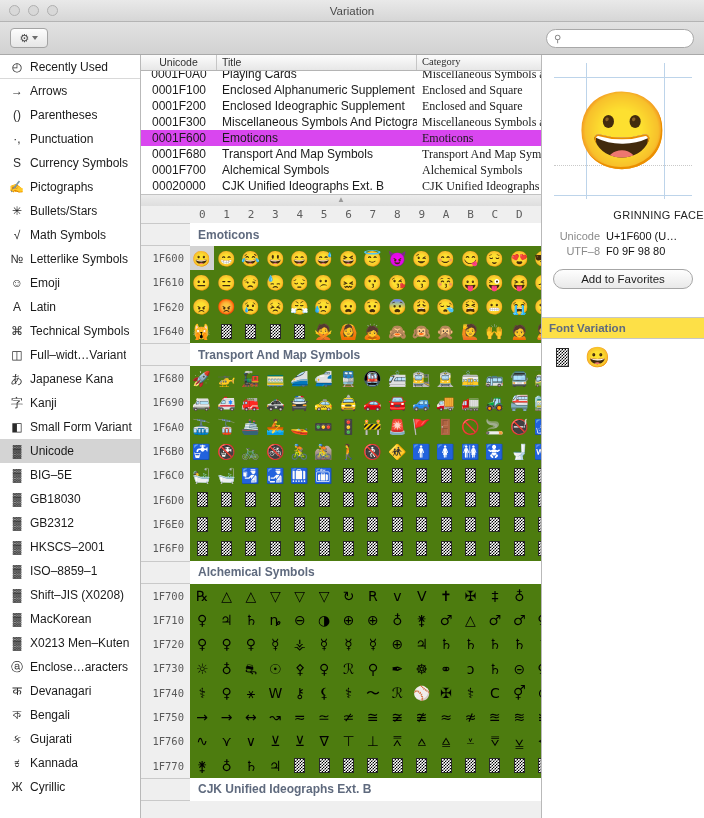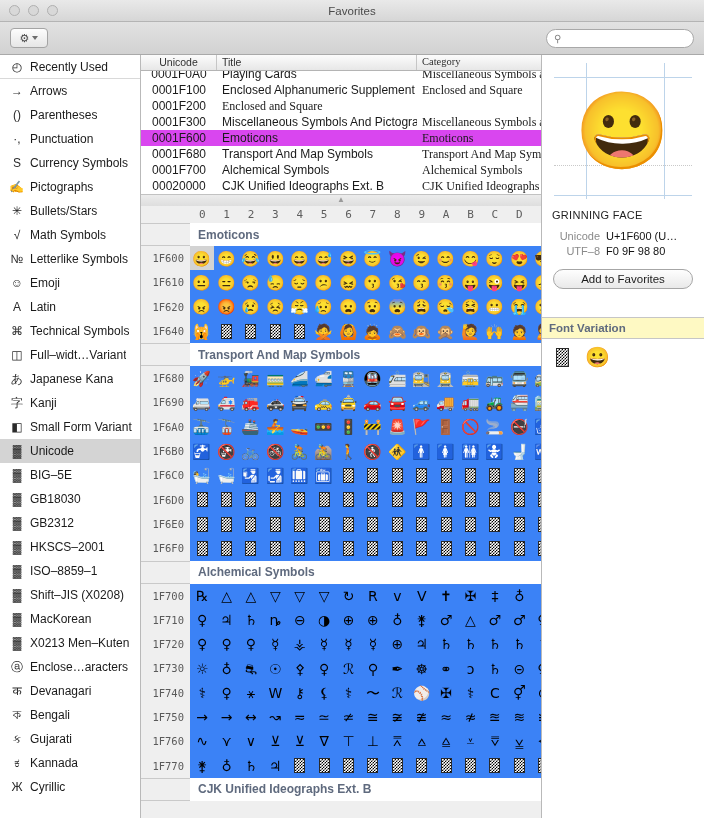--- a/index.html
+++ b/index.html
@@ -171,21 +171,21 @@
     background: #efefef;
     border-top: 1px solid #c9c9c9;
     border-bottom: 1px solid #c9c9c9;
   }
   .sect-head .pad { width: 49px; flex: 0 0 49px; background:#efefef; }
   .sect-head .lbl {
     flex: 1 1 auto; background: #ffffff; height: 23px;
     display: flex; align-items: center; padding-left: 8px;
     font-size: 12px; font-weight: bold; color: #5f6a7e;
   }
-  .grow { display: flex; height: 24.3px; background: #3b82f6; }
+  .grow { display: flex; height: 24.3px; background: #4d7c0f; }
   .rowlbl {
     width: 49px; flex: 0 0 49px;
     background: #efefef;
     text-align: right; padding-right: 6px;
     font-size: 10.5px; color: #5a5a5a;
     font-family: "DejaVu Sans Mono", monospace;
     line-height: 24.3px;
   }
   .cell {
     width: 24.4px; flex: 0 0 24.4px;
@@ -220,21 +220,21 @@
   .guide { position: absolute; background: #bdd4ea; }
   .gv { width: 1px; top: 8px; bottom: 8px; }
   .gh { height: 1px; left: 12px; right: 12px; }
   .gh.dotted {
     background: none;
     border-top: 1px dotted #c9c9c9;
     height: 0;
   }
   .big-emoji { font-size: 76px; line-height: 1; position: relative; z-index: 2; }
   .char-name {
-    text-align: left; font-size: 11px; color: #1f1f1f;
+    text-align: right; font-size: 11px; color: #1f1f1f;
     letter-spacing: .3px; margin-top: 2px; padding-left: 10px;
   }
   .info-tbl { margin-top: 9px; padding: 0 8px; }
   .info-line { display: flex; font-size: 11px; margin-bottom: 3px; }
   .info-k {
     width: 56px; flex: 0 0 56px; text-align: right;
     color: #8a8a8a; padding-right: 6px;
   }
   .info-v { color: #111; white-space: nowrap; overflow: hidden; }
   .fav-btn {
@@ -246,21 +246,21 @@
     font-size: 11.5px; color: #1c1c1c;
     font-family: "Liberation Sans", sans-serif;
     cursor: default;
   }
   .fv-head {
     margin-top: 12px;
     height: 22px; display: flex; align-items: center;
     padding-left: 7px;
     border-top: 1px solid #c6c6c6;
     border-bottom: 1px solid #c6c6c6;
-    background: #fef9c3;
+    background: #fde047;
     font-size: 11.5px; font-weight: bold; color: #5f6a7e;
   }
   .fv-row { display: flex; align-items: center; gap: 16px; padding: 8px 0 0 14px; }
   .fv-item { font-size: 20px; line-height: 1; cursor: default; }
   .fv-tofu {
     width: 13px; height: 19px;
     border: 1px solid #2a2a2a;
     background-image:
       linear-gradient(45deg,#000 25%,transparent 25%,transparent 75%,#000 75%),
       linear-gradient(45deg,#000 25%,transparent 25%,transparent 75%,#000 75%);
@@ -278,21 +278,21 @@
 <body>
 
 <div id="window">
 
   <div class="titlebar">
     <div class="traffic">
       <span class="tl"></span>
       <span class="tl"></span>
       <span class="tl"></span>
     </div>
-    <div class="win-title">Favorites</div>
+    <div class="win-title">Variation</div>
   </div>
 
   <div class="toolbar">
     <div class="gear-btn">
       <span class="gear-glyph">⚙</span>
       <span class="caret-dn"></span>
     </div>
     <div class="search-wrap">
       <div class="search-field">
         <span class="search-icon">⚲</span>
@@ -444,20 +444,21 @@
               <div class="c-title">Playing Cards</div>
               <div class="c-cat">Miscellaneous Symbols and Dingbats</div>
             </div>
             <div class="bl-row">
               <div class="c-uni">0001F100</div>
               <div class="c-title">Enclosed Alphanumeric Supplement</div>
               <div class="c-cat">Enclosed and Square</div>
             </div>
             <div class="bl-row">
               <div class="c-uni">0001F200</div>
+              <div class="c-title">Enclosed Ideographic Supplement</div>
               <div class="c-cat">Enclosed and Square</div>
             </div>
             <div class="bl-row">
               <div class="c-uni">0001F300</div>
               <div class="c-title">Miscellaneous Symbols And Pictogra</div>
               <div class="c-cat">Miscellaneous Symbols and Dingbats</div>
             </div>
             <div class="bl-row sel">
               <div class="c-uni">0001F600</div>
               <div class="c-title">Emoticons</div>

